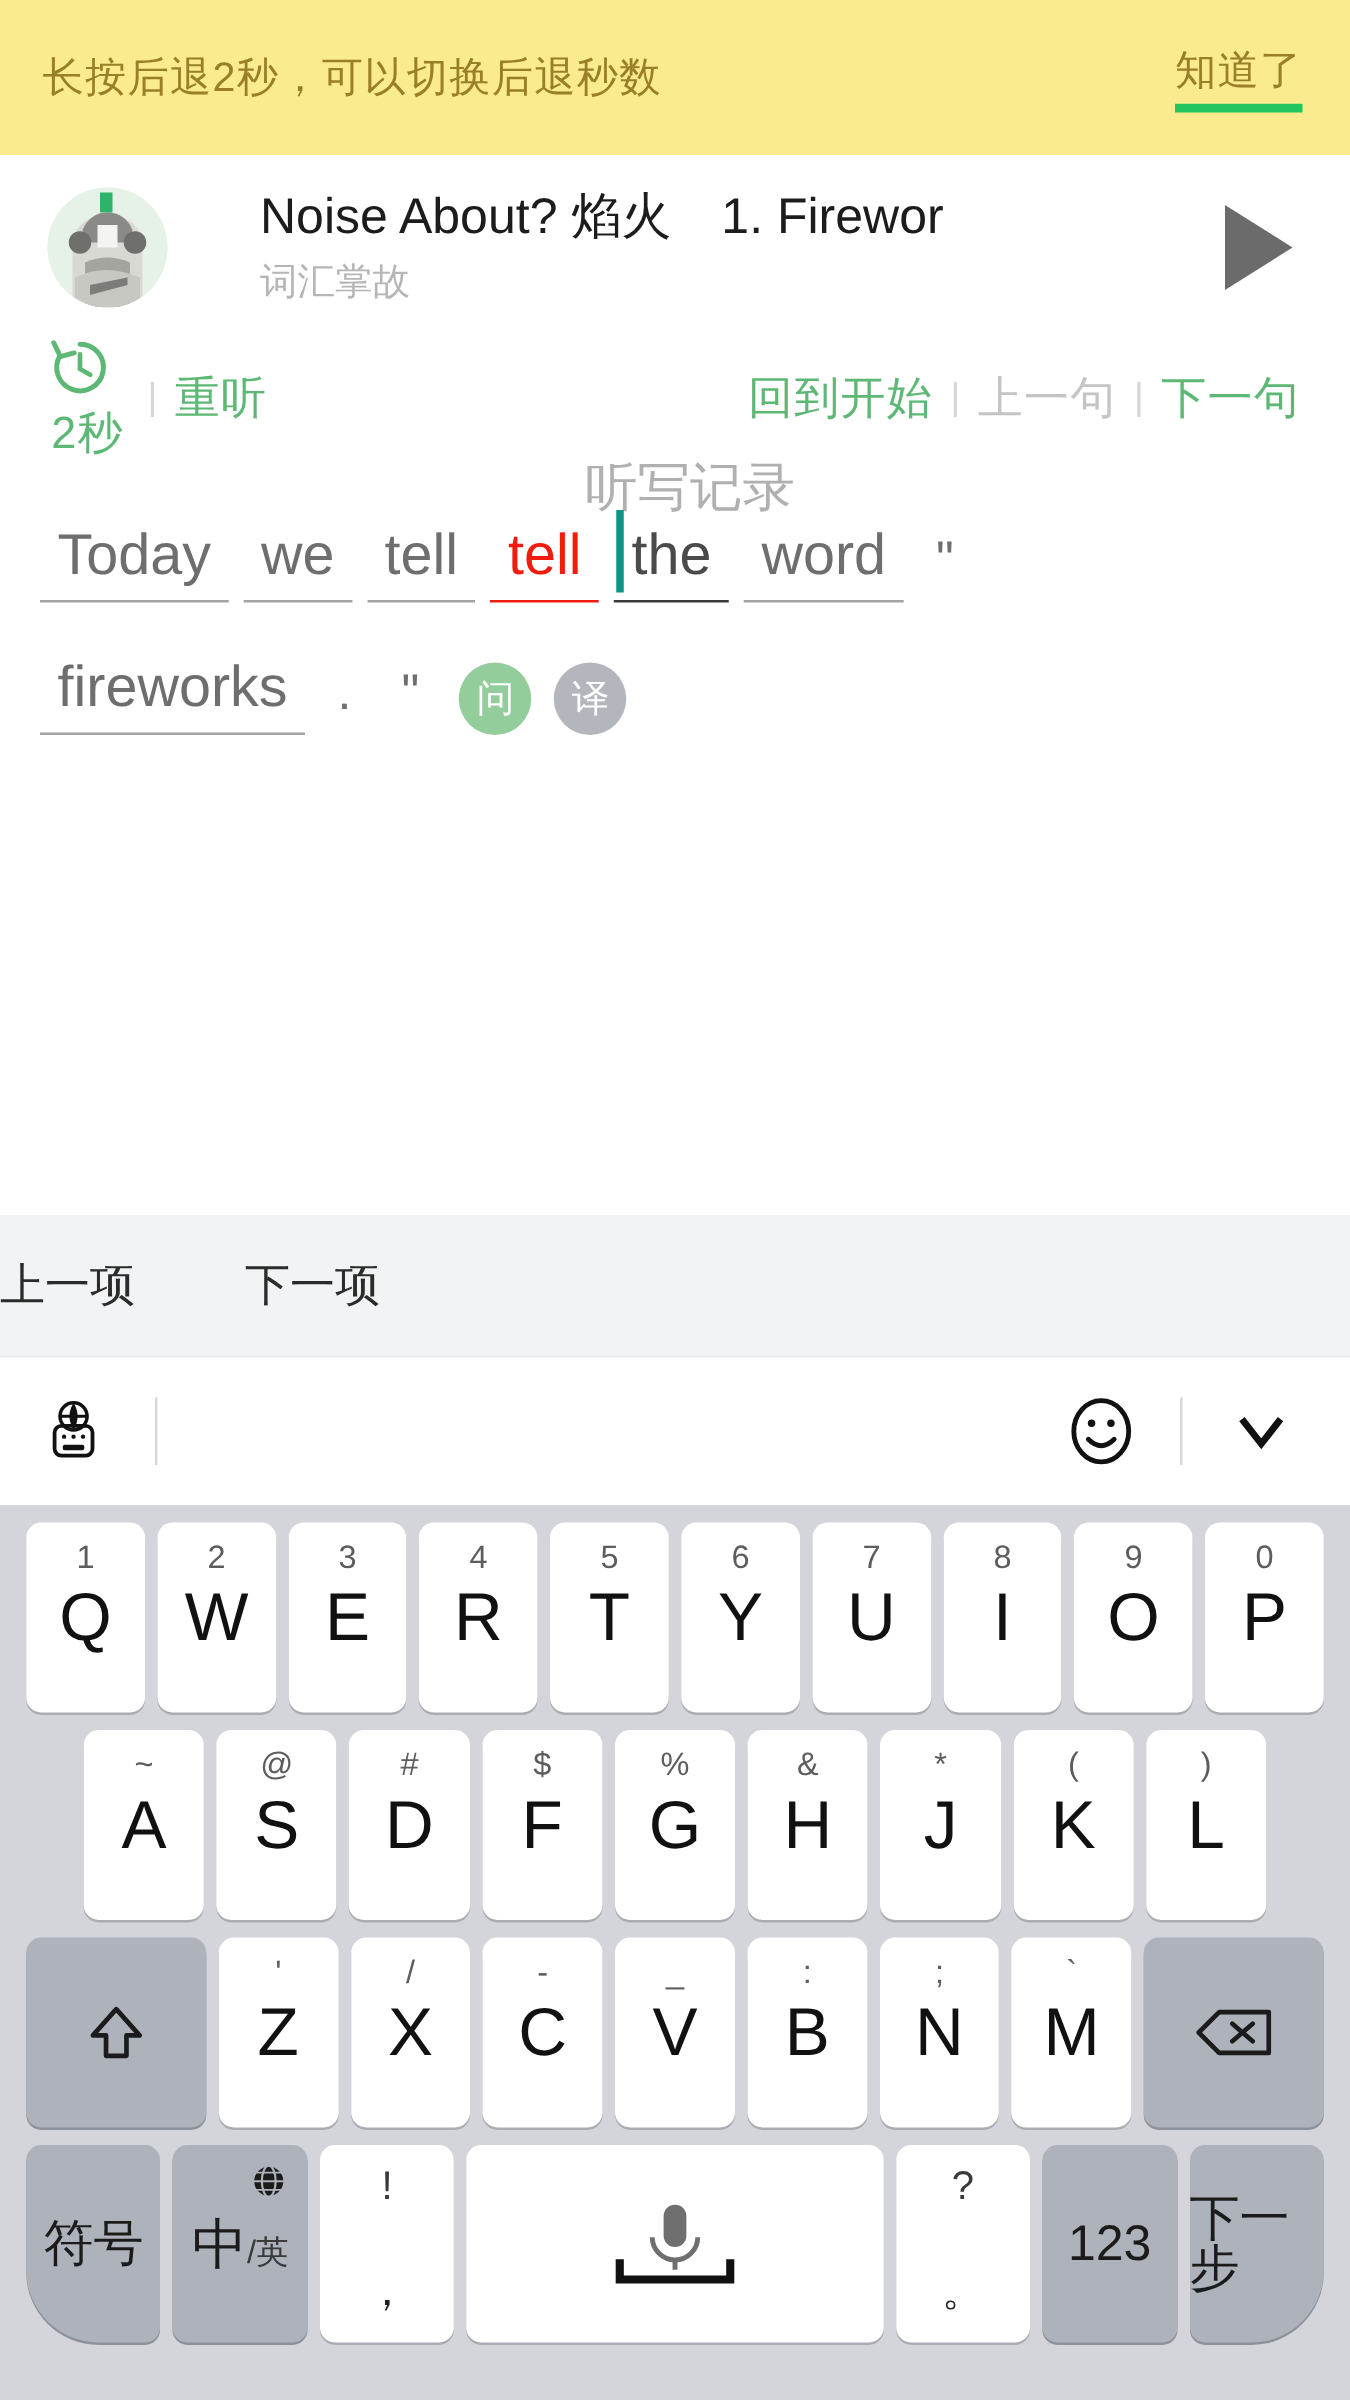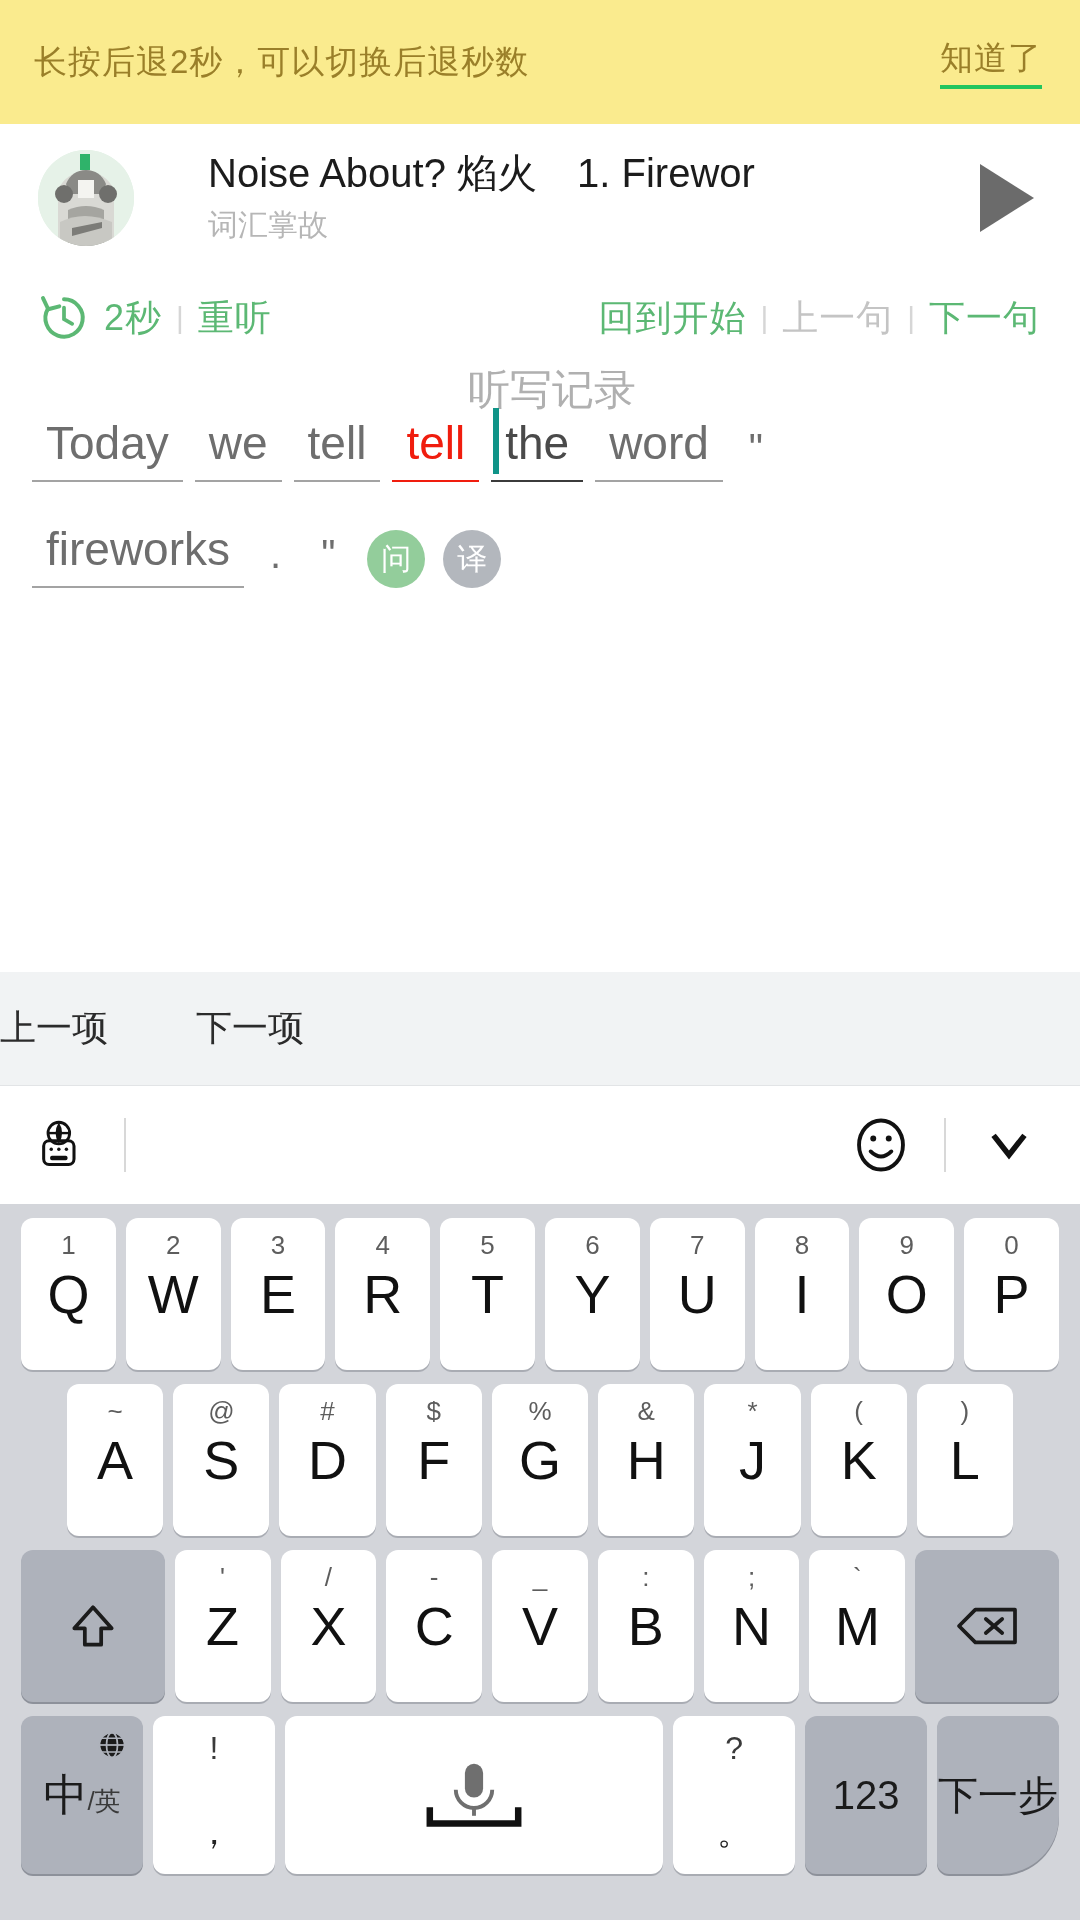--- a/index.html
+++ b/index.html
@@ -14,21 +14,21 @@
   
   .tip-banner {
     position: absolute; left: 0; top: 0; width: 1080px; height: 124px;
     background: #faeb8e;
     display: flex; align-items: center; justify-content: space-between;
     padding: 0 38px 0 34px;
   }
   .tip-text { font-size: 33px; color: #9a7f29; letter-spacing: 1px; }
   .tip-action {
     font-size: 33px; color: #9a7f29; letter-spacing: 1px;
-    border-bottom: 4px solid #22c55e; padding-bottom: 4px;
+    border-bottom: 7px solid #22c55e; padding-bottom: 4px;
   }
 
   
   .player {
     position: absolute; left: 0; top: 124px; width: 1080px; height: 148px;
     display: flex; align-items: center; padding: 0 30px 0 38px; gap: 44px;
   }
   .avatar-wrap {
     width: 96px; height: 96px; border-radius: 50%;
     background: #dff0e2; position: relative; overflow: hidden; flex: 0 0 auto;
@@ -190,21 +190,21 @@
       <div class="player-title">Noise About? 焰火　1. Firewor</div>
       <div class="player-sub">词汇掌故</div>
     </div>
     <div class="play-btn">
       <div class="play-tri"></div>
     </div>
   </div>
 
   <div class="controls">
     <div class="ctrl-left">
-      <span style="display:flex;align-items:center;">
+      <span style="display:flex;align-items:center;flex-direction:column;">
         <svg class="rewind-icon" viewBox="0 0 48 48">
           <path d="M24 8 a16 16 0 1 1 -13.8 8" fill="none" stroke="#5cb874" stroke-width="3.4" stroke-linecap="round"></path>
           <path d="M6 7 L10.5 16.5 L20 14" fill="none" stroke="#5cb874" stroke-width="3.4" stroke-linecap="round" stroke-linejoin="round"></path>
           <path d="M24 15 L24 25 L31 29" fill="none" stroke="#5cb874" stroke-width="3.2" stroke-linecap="round"></path>
         </svg>
         <span class="ctrl-link">2秒</span>
       </span>
       <span class="ctrl-sep">|</span>
       <span class="ctrl-link">重听</span>
     </div>
@@ -400,20 +400,23 @@
         </div>
       <div class="key fn wide">
         <svg viewBox="0 0 60 48" width="70" height="56">
           <path d="M20 10 L54 10 L54 38 L20 38 L6 24 Z" fill="none" stroke="#1b1b1b" stroke-width="3.2" stroke-linejoin="round"></path>
           <path d="M29 18 L43 30 M43 18 L29 30" stroke="#1b1b1b" stroke-width="3.2" stroke-linecap="round"></path>
         </svg>
       </div>
     </div>
 
     <div class="kb-row r4">
+      <div class="key fn corner-left">
+        <span class="main">符号</span>
+      </div>
       <div class="key fn">
         <span class="globe-mini">
           <svg viewBox="0 0 24 24" width="30" height="30">
             <circle cx="12" cy="12" r="10" fill="#1b1b1b"></circle>
             <circle cx="12" cy="12" r="10" fill="none" stroke="#aeb2bb" stroke-width="1.4"></circle>
             <ellipse cx="12" cy="12" rx="4.4" ry="10" fill="none" stroke="#aeb2bb" stroke-width="1.4"></ellipse>
             <path d="M2 12 H22" stroke="#aeb2bb" stroke-width="1.4"></path>
             <path d="M4 6.5 H20 M4 17.5 H20" stroke="#aeb2bb" stroke-width="1.2"></path>
           </svg>
         </span>

